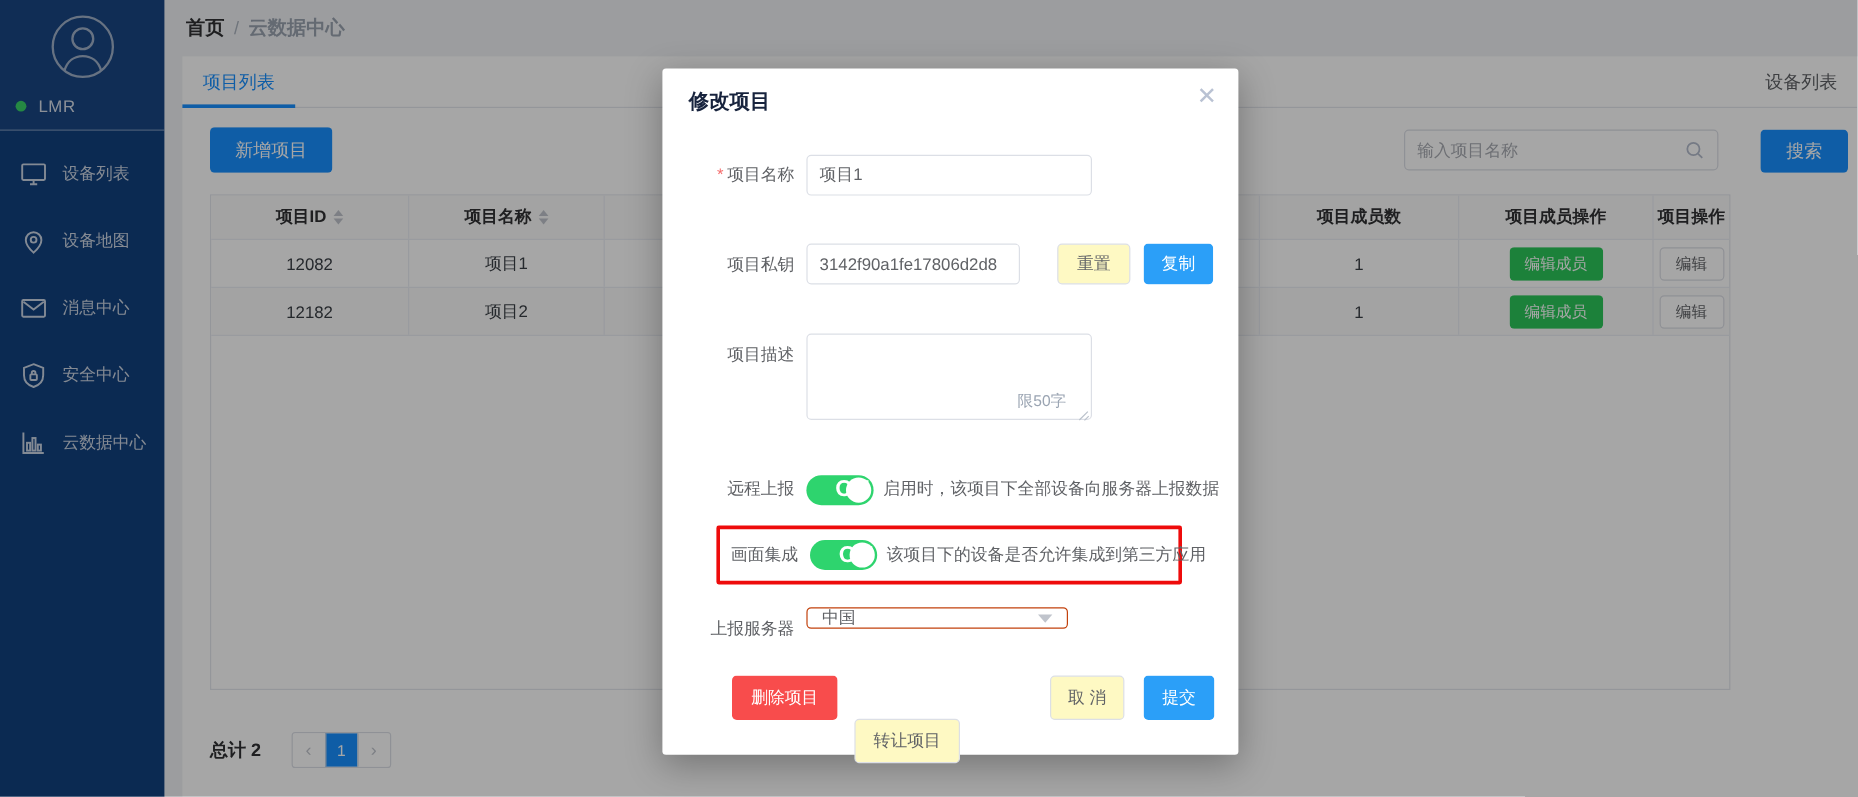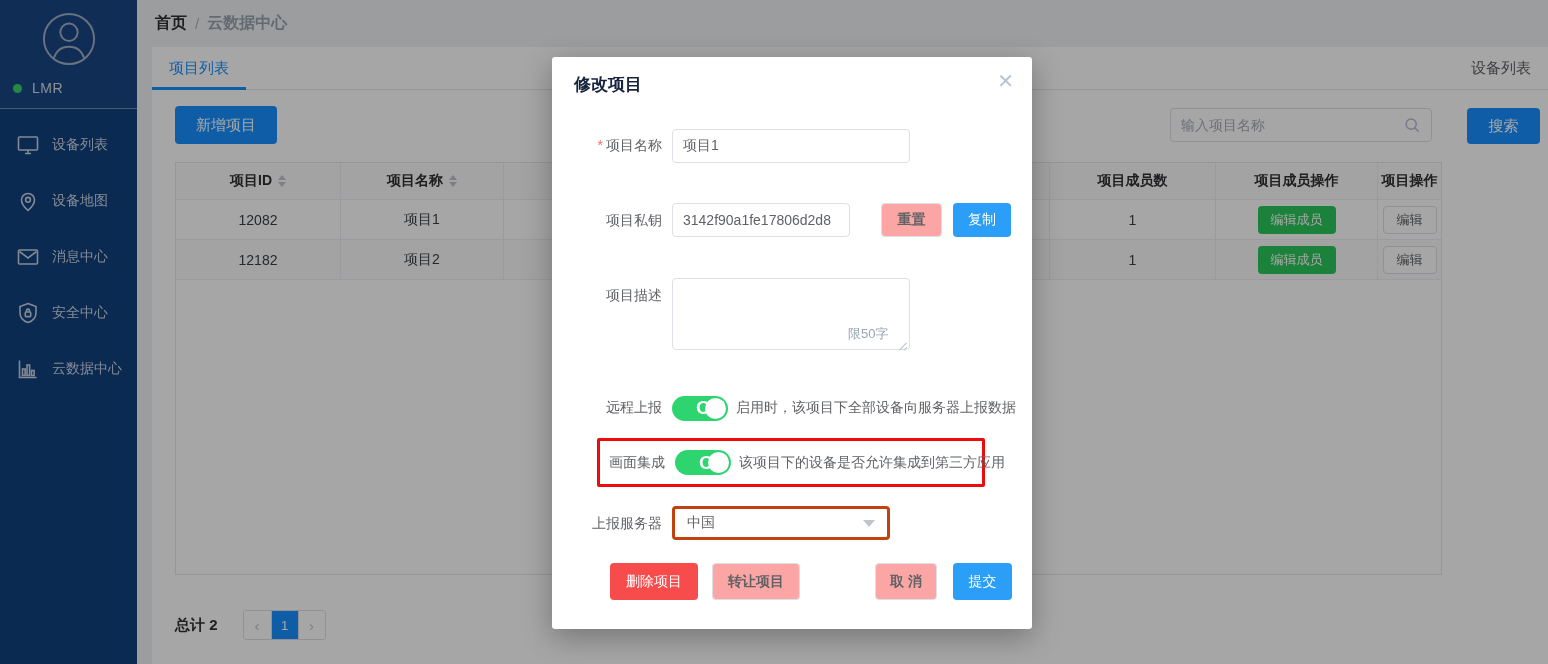--- a/index.html
+++ b/index.html
@@ -72,21 +72,21 @@
   
   .overlay { position:absolute; inset:0; background:rgba(0,0,0,.35); z-index:10; }
   .modal { position:absolute; left:552px; top:57px; width:480px; height:572px; background:#fff; border-radius:3px; box-shadow:0 8px 30px rgba(0,0,0,.30); z-index:20; }
   .modal-title { position:absolute; left:22px; top:16px; font-size:17px; font-weight:bold; color:#17233d; }
   .modal-close { position:absolute; right:18px; top:14px; font-size:20px; color:#b9c2d3; cursor:pointer; line-height:1; }
 
   .f-label { position:absolute; width:110px; text-align:right; color:#606266; font-size:14px; }
   .req { color:#f56c6c; margin-right:3px; }
   .f-input { position:absolute; height:34px; border:1px solid #dcdfe6; border-radius:4px; padding:0 10px; font-size:14px; color:#606266; outline:none; font-family:inherit; background:#fff; }
 
-  .btn-outline { background:#fca5a5; border:1px solid #dcdfe6; color:#606266;font-weight:bold; }
+  .btn-outline { background:#fef9c3; border:1px solid #dcdfe6; color:#606266; }
   .btn-blue { background:#2b9ff8; color:#fff; }
   .btn-red { background:#f84c4c; color:#fff; }
 
   .reset-btn { position:absolute; left:329px; top:146px; width:61px; height:34px; }
   .copy-btn { position:absolute; left:401px; top:146px; width:58px; height:34px; }
 
   .desc-area { position:absolute; left:120px; top:221px; width:238px; height:72px; border:1px solid #dcdfe6; border-radius:4px; resize:none; outline:none; font-family:inherit; font-size:14px; padding:6px 8px; color:#606266; }
   .limit-hint { position:absolute; left:296px; top:268px; font-size:13px; color:#9aa4b2; pointer-events:none; }
   .resize-grip { position:absolute; left:346px; top:283px; width:10px; height:10px; pointer-events:none; }
   .resize-grip i { position:absolute; background:#b9c0ca; height:1px; display:block; transform:rotate(-45deg); }
@@ -94,26 +94,26 @@
   .resize-grip i:nth-child(2){ width:5px; left:5px; top:8px; }
 
   .toggle-row { position:absolute; left:0; width:100%; height:26px; display:flex; align-items:center; }
   .toggle { width:56px; height:25px; border-radius:13px; background:#2ed46e; display:flex; align-items:center; cursor:pointer; position:relative; flex:0 0 auto; }
   .toggle-text { color:#fff; font-size:19px; font-weight:bold; margin-left:24px; letter-spacing:.5px; }
   .toggle-knob { position:absolute; right:2px; top:2px; width:21px; height:21px; border-radius:50%; background:#fff; }
   .toggle-desc { font-size:14px; color:#606266; margin-left:8px; white-space:nowrap; }
 
   .annotation-box { position:absolute; left:45px; top:381px; width:388px; height:49px; border:3px solid #ee0b0b; border-radius:2px; display:flex; align-items:center; }
 
-  .select-box { position:absolute; left:120px; top:449px; width:218px; height:34px; border:3px solid #c2410c; border-radius:4px; display:flex; align-items:center; padding:0 12px; cursor:pointer; color:#606266; }
+  .select-box { position:absolute; left:120px; top:449px; width:218px; height:18px; border:1px solid #c2410c; border-radius:4px; display:flex; align-items:center; padding:0 12px; cursor:pointer; color:#606266; }
   .select-caret { margin-left:auto; width:0; height:0; border-left:6px solid transparent; border-right:6px solid transparent; border-top:7px solid #c0c4cc; }
 
   .m-footer-btn { position:absolute; top:506px; height:37px; font-size:14px; }
   .delete-btn { left:58px; width:88px; }
-  .transfer-btn { left:160px; width:88px; }
+  .transfer-btn { left:160px; width:88px;margin-top:36px; }
   .cancel-btn { left:323px; width:62px; }
   .submit-btn { left:401px; width:59px; }
 </style>
 </head>
 <body>
 
 <div class="app">
 
   <aside class="sidebar">
     <div class="sidebar-header">

